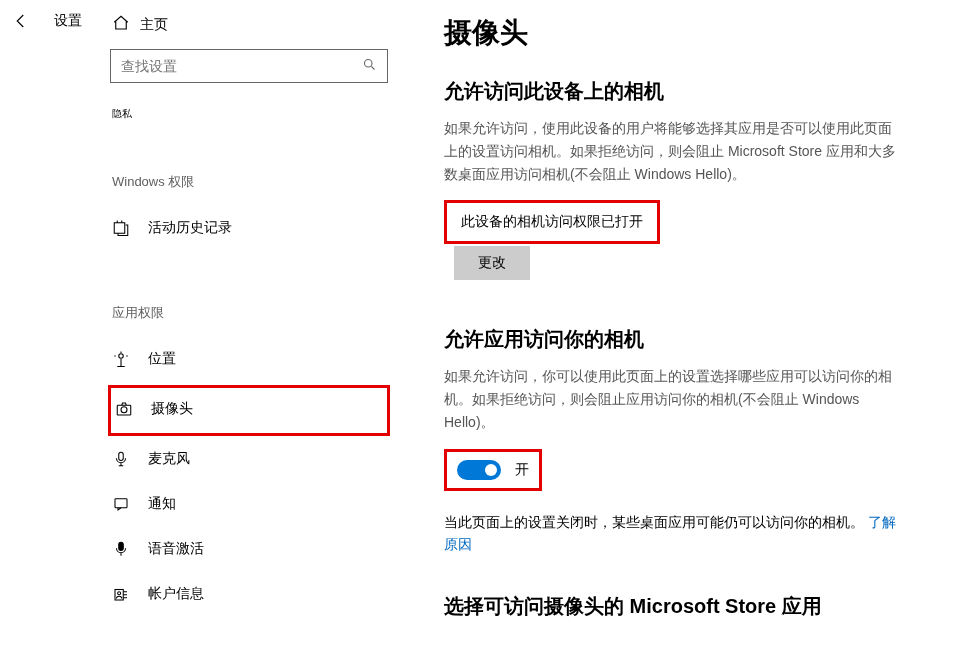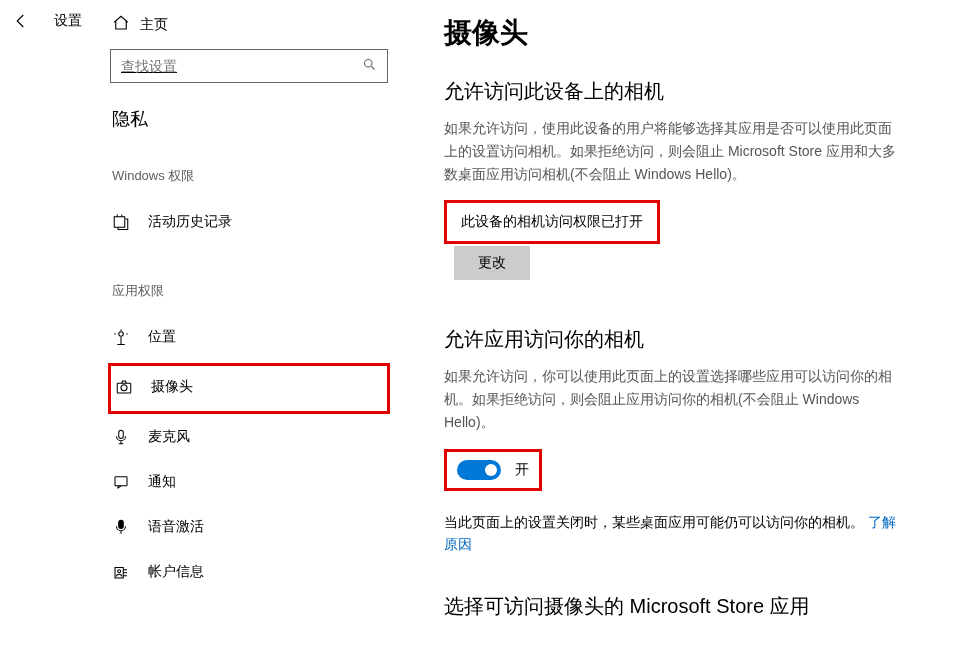--- a/index.html
+++ b/index.html
@@ -38,40 +38,39 @@
   .search-wrap { padding: 0 16px 24px 16px; }
   .search {
     width: 100%;
     height: 34px;
     border: 1px solid #666;
     display: flex;
     align-items: center;
     padding: 0 10px;
     background: #fff;
     justify-content: space-between;
-    text-decoration: underline;
   }
   .search input {
     border: none; outline: none;
     font-size: 14px;
     color: #666;
     flex: 1;
     font-family: inherit;
     background: transparent;
   }
   .search svg { width: 15px; height: 15px; }
   .section-label {
     padding: 0 18px 0 18px;
-    font-size: 18px;
+    font-size: 10px;
     color: #000;
   }
   .section-label.sub {
     color: #606060;
     font-size: 13px;
-    margin-top: 36px;
+    margin-top: 52px;
     margin-bottom: 16px;
   }
   .nav-item {
     display: flex;
     align-items: flex-start;
     gap: 18px;
     padding: 12px 18px;
     font-size: 14px;
     cursor: pointer;
   }
@@ -81,21 +80,21 @@
   }
   .nav-camera-wrap { margin: 2px 14px; }
   .nav-camera-wrap .nav-item { padding: 12px 4px; }
 
   .main {
     flex: 1;
     padding: 14px 40px 0 40px;
     overflow-y: auto;
   }
   .main h1 { font-size: 28px; font-weight: 600; margin-bottom: 26px; }
-  .main h2 { font-size: 20px; font-weight: 400; margin-bottom: 12px; }
+  .main h2 { font-size: 20px; font-weight: 700; margin-bottom: 12px; }
   .desc {
     font-size: 14px;
     color: #555;
     line-height: 1.65;
     max-width: 460px;
     margin-bottom: 14px;
   }
   .status-box {
     border: 3px solid #E30000;
     padding: 10px 14px;

